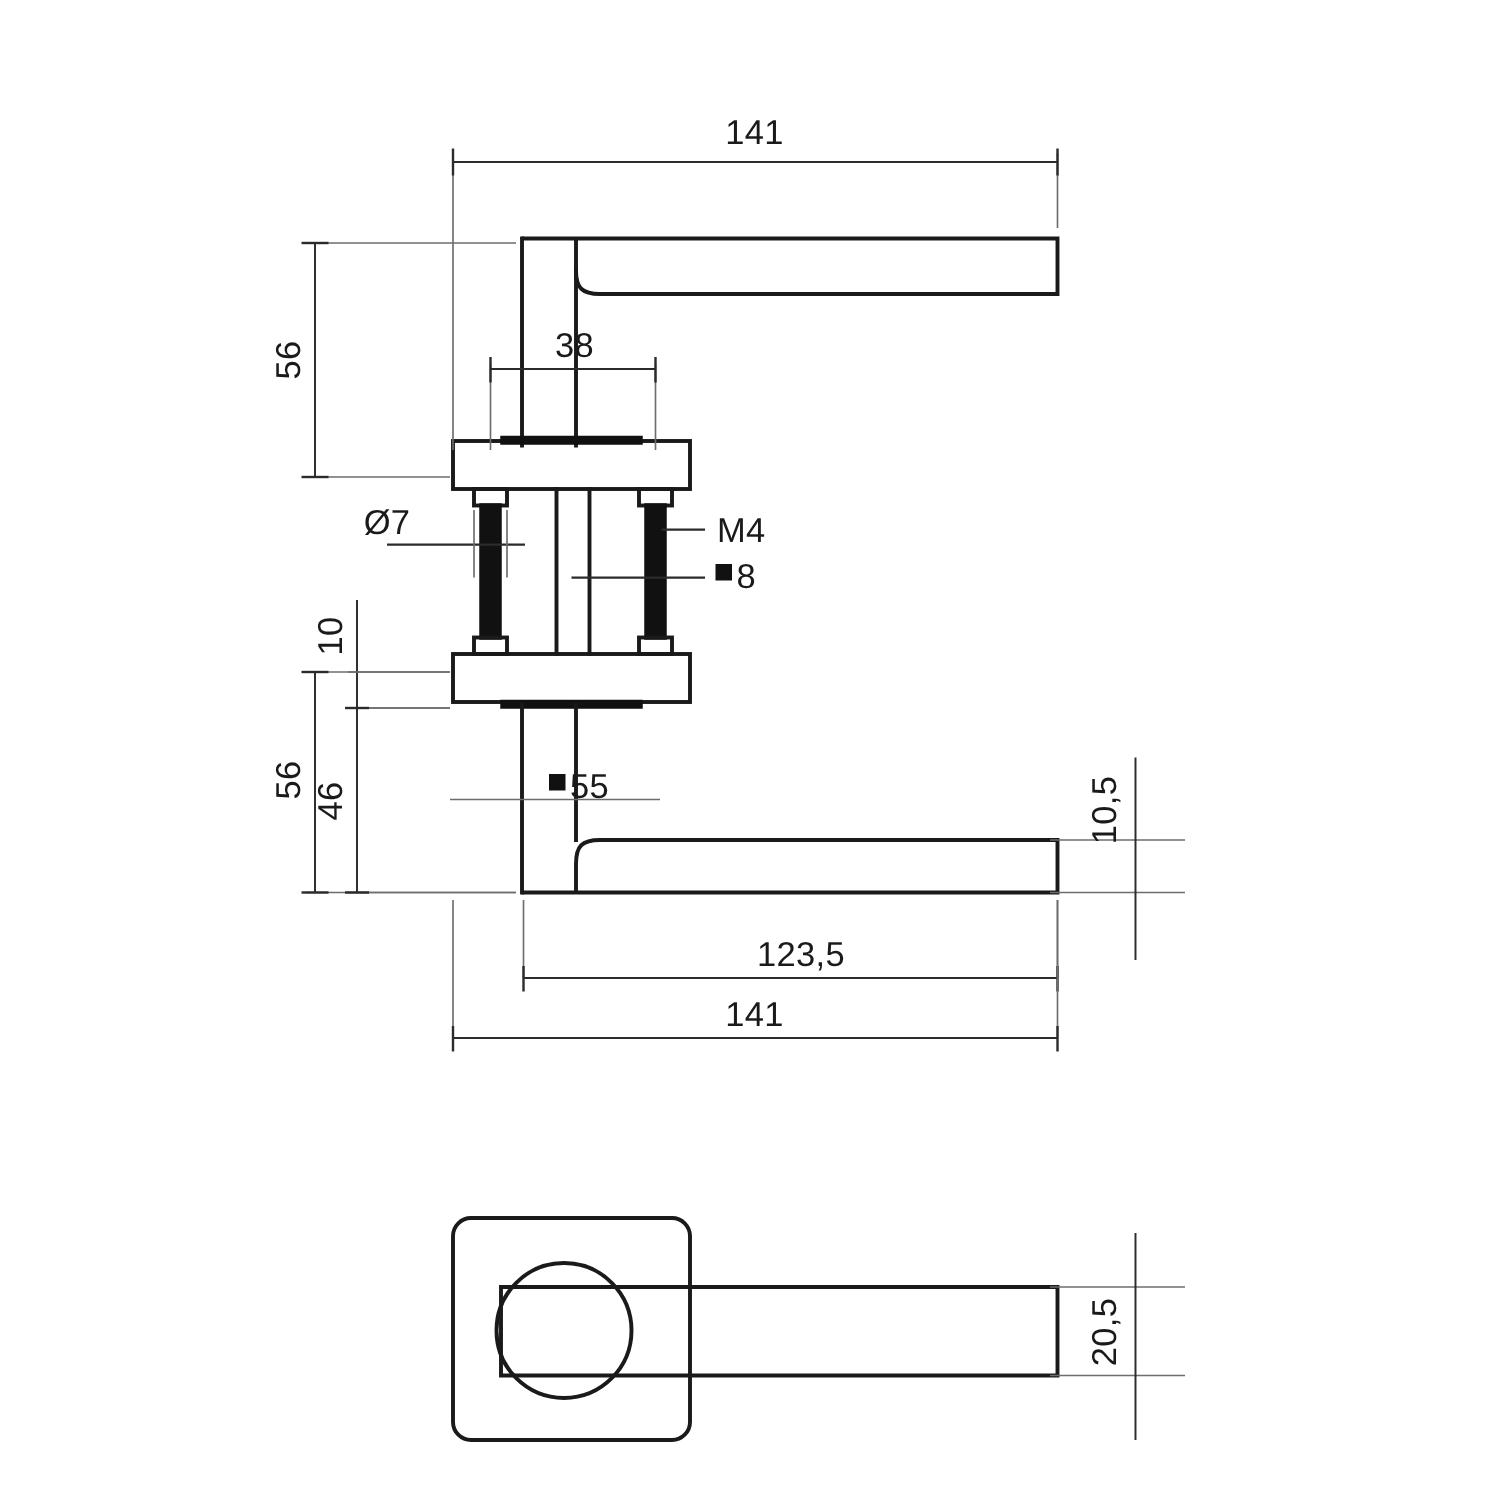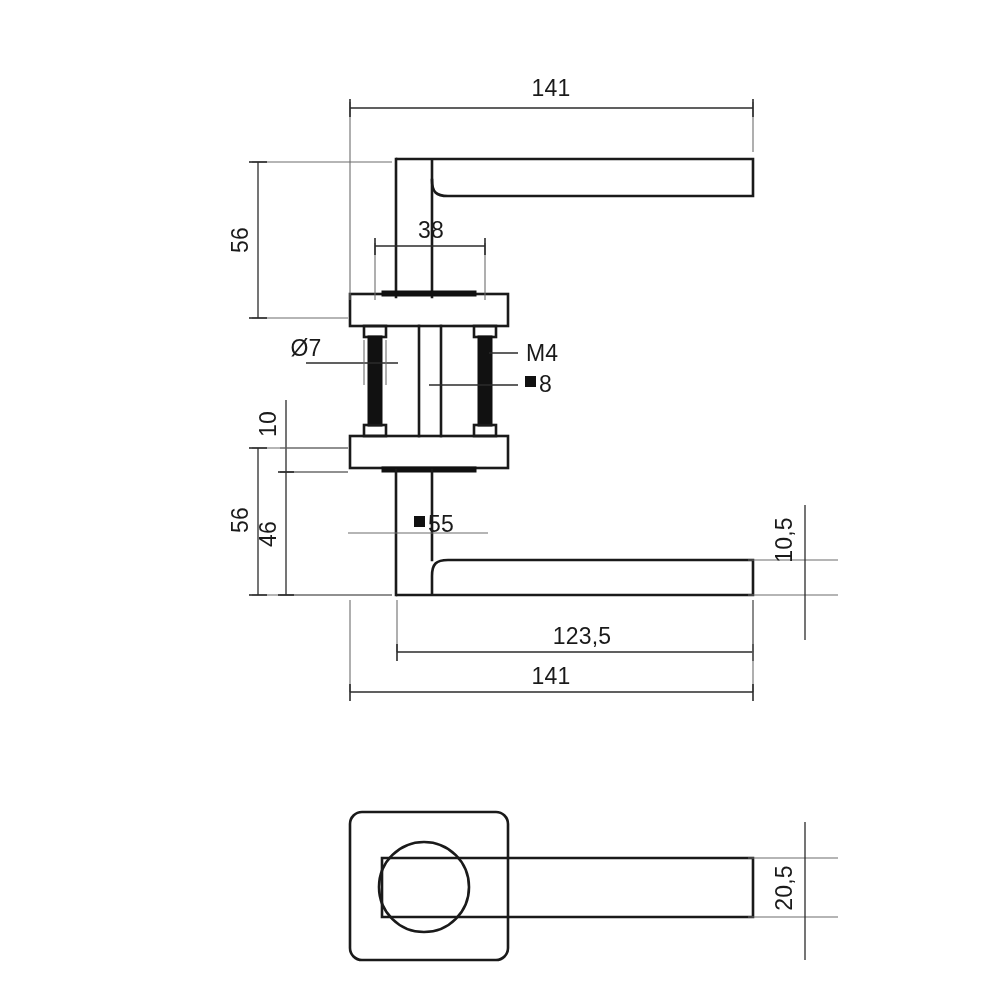--- a/index.html
+++ b/index.html
@@ -11,21 +11,20 @@
     width: 1000px;
     height: 1000px;
     font-family: "Liberation Sans", sans-serif;
     overflow: hidden;
   }
   #drawing-root {
     position: relative;
     width: 904px;
     height: 1000px;
     background: #ffffff;
-    margin-left: 48px;
   }
   svg#tech-drawing {
     display: block;
     width: 1000px;
     height: 1000px;
   }
   .part-outline {
     fill: none;
     stroke: #1a1a1a;
     stroke-width: 2.6;

